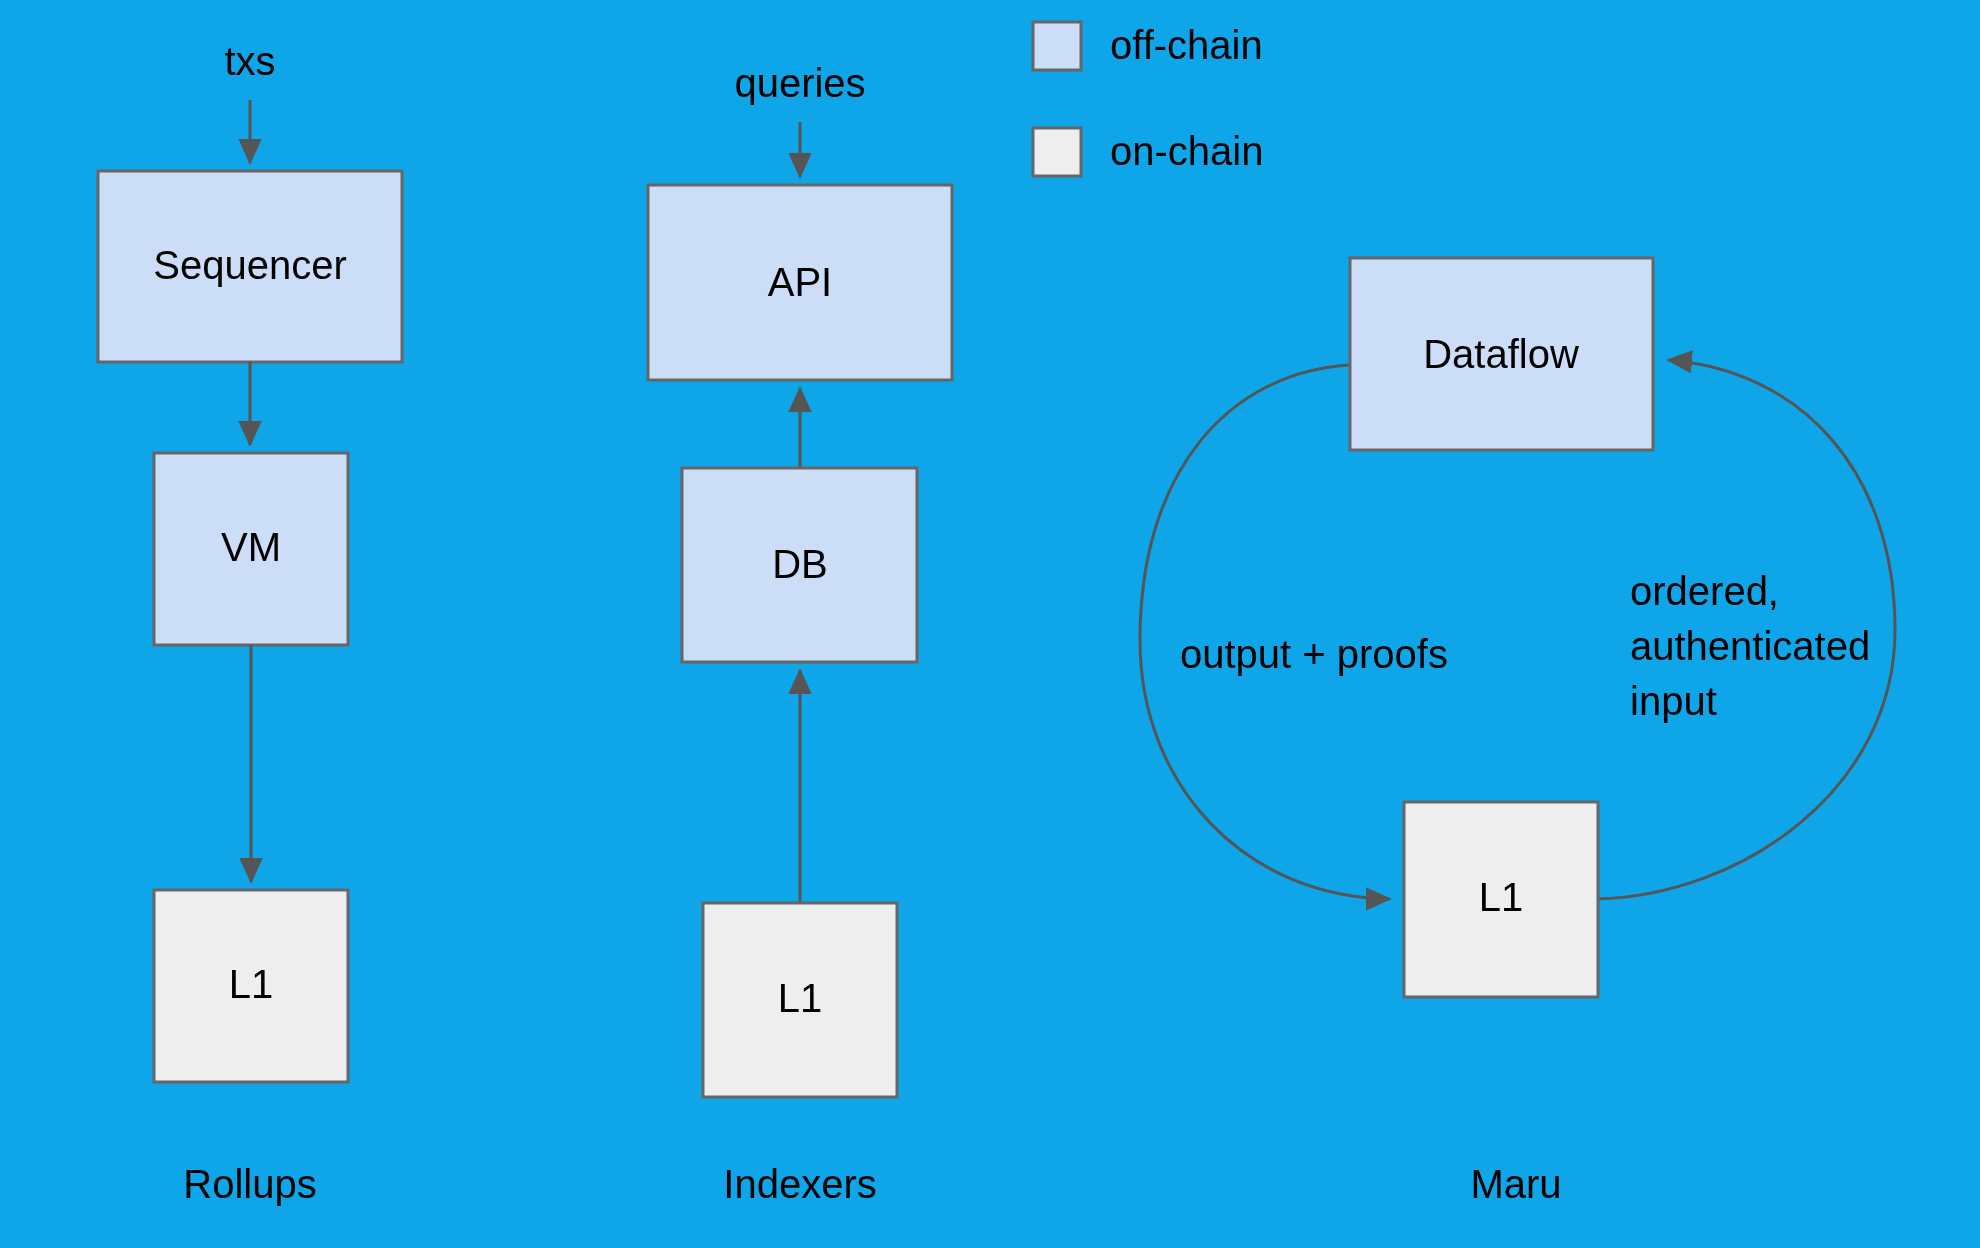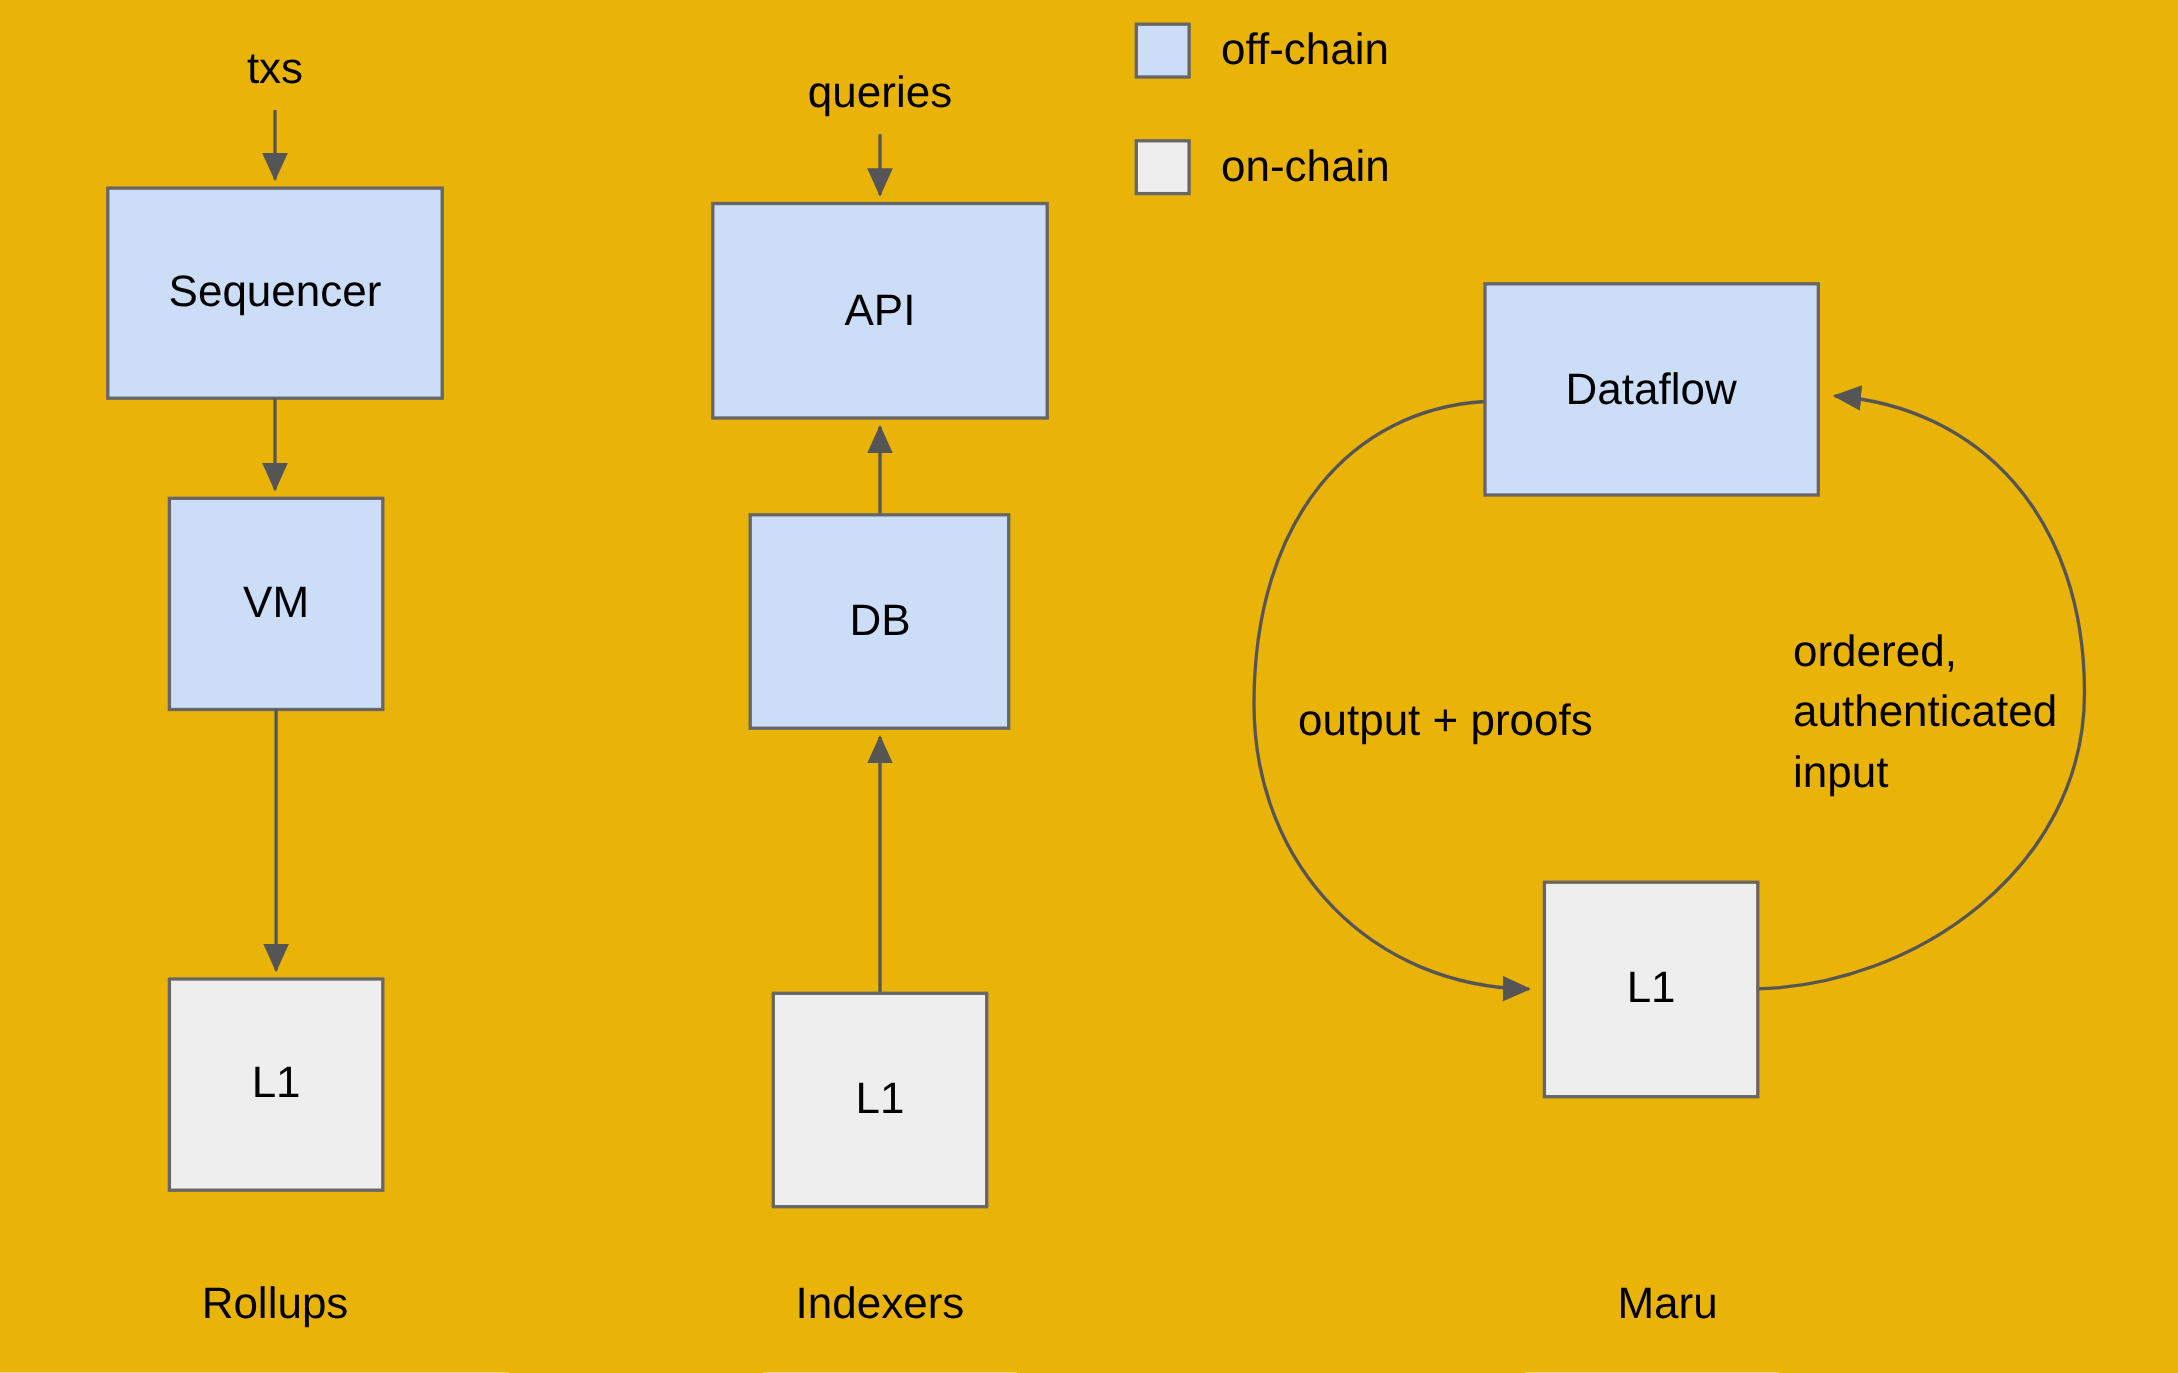--- a/index.html
+++ b/index.html
@@ -9,21 +9,21 @@
     background: #ffffff;
   }
   body {
     font-family: "Liberation Sans", sans-serif;
     color: #000000;
   }
   #canvas {
     position: relative;
     width: 1980px;
     height: 1248px;
-    background: #eab308;
+    background: #0ea5e9;
     overflow: hidden;
   }
   #diagram-svg {
     position: absolute;
     left: 0;
     top: 0;
     width: 1980px;
     height: 1248px;
   }
   .box-label {

